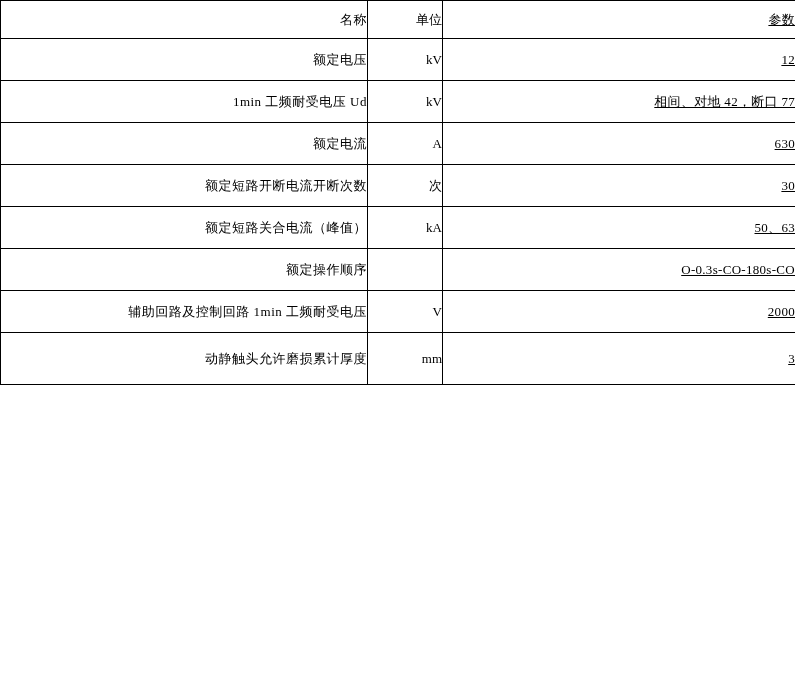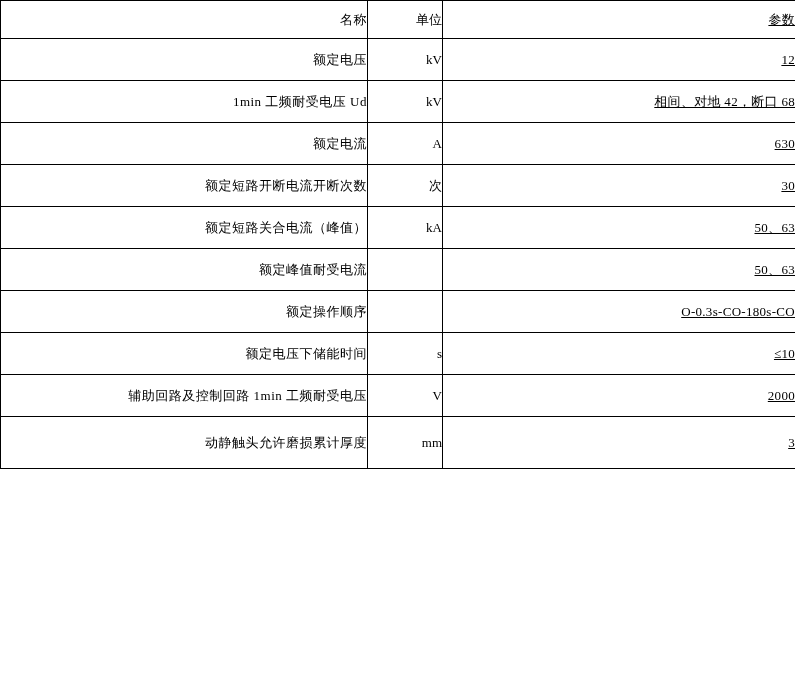--- a/index.html
+++ b/index.html
@@ -70,51 +70,41 @@
   </thead>
   <tbody>
     <tr>
       <td class="cell-name">额定电压</td>
       <td class="cell-unit">kV</td>
       <td class="cell-param">12</td>
     </tr>
     <tr>
       <td class="cell-name">1min 工频耐受电压 Ud</td>
       <td class="cell-unit">kV</td>
-      <td class="cell-param">相间、对地 42，断口 68</td>
+      <td class="cell-param">相间、对地 42，断口 77</td>
     </tr>
     <tr>
       <td class="cell-name">额定电流</td>
       <td class="cell-unit">A</td>
       <td class="cell-param">630</td>
     </tr>
     <tr>
       <td class="cell-name">额定短路开断电流开断次数</td>
       <td class="cell-unit">次</td>
       <td class="cell-param">30</td>
     </tr>
     <tr>
       <td class="cell-name">额定短路关合电流（峰值）</td>
       <td class="cell-unit">kA</td>
       <td class="cell-param">50、63</td>
     </tr>
     <tr>
-      <td class="cell-name">额定峰值耐受电流</td>
-      <td class="cell-unit"></td>
-      <td class="cell-param">50、63</td>
-    </tr>
-    <tr>
       <td class="cell-name">额定操作顺序</td>
       <td class="cell-unit"></td>
       <td class="cell-param">O-0.3s-CO-180s-CO</td>
-    </tr>
-    <tr>
-      <td class="cell-name">额定电压下储能时间</td>
-      <td class="cell-unit">s</td>
-      <td class="cell-param">≤10</td>
     </tr>
     <tr>
       <td class="cell-name">辅助回路及控制回路 1min 工频耐受电压</td>
       <td class="cell-unit">V</td>
       <td class="cell-param">2000</td>
     </tr>
     <tr>
       <td class="cell-name">动静触头允许磨损累计厚度</td>
       <td class="cell-unit">mm</td>
       <td class="cell-param">3</td>

